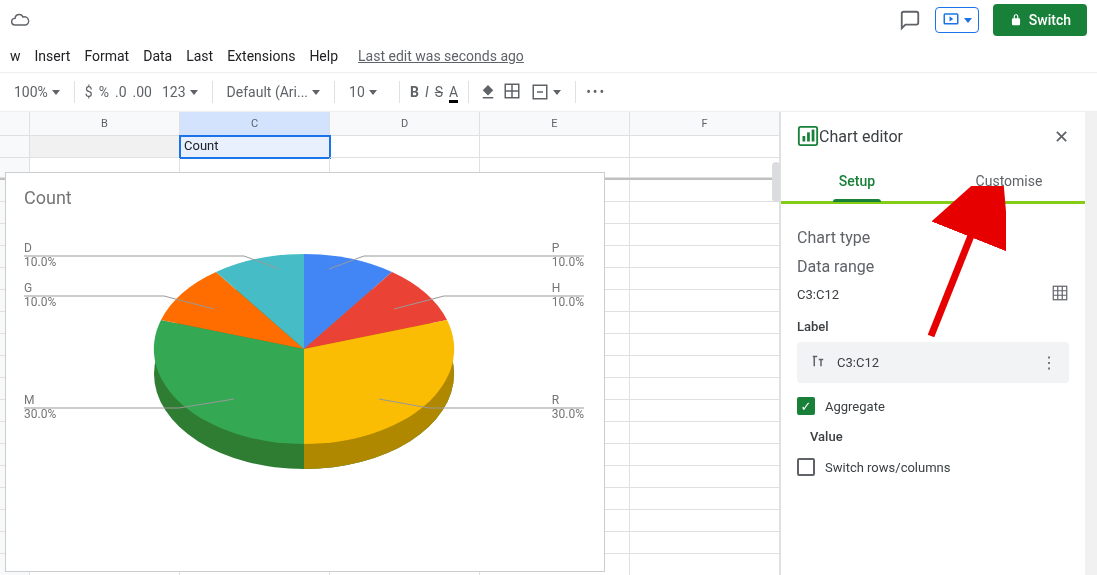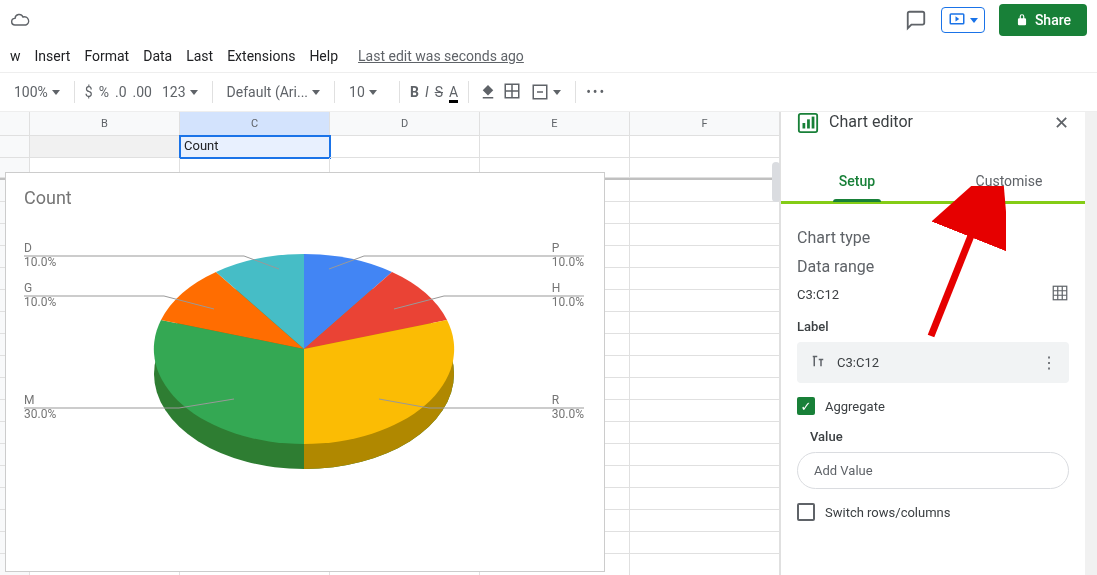--- a/index.html
+++ b/index.html
@@ -50,21 +50,21 @@
 
   
   .chart-box { position:absolute; left:5px; top:60px; width:600px; height:400px; background:#fff; border:1px solid #ccc; padding:14px 18px; }
   .chart-title{ font-size:18px; color:#757575; margin-bottom:16px;}
   .pie-wrap{ position:relative; width:560px; height:300px;}
   .pie-svg{ position:absolute; left:125px; top:0;}
   .lbl{position:absolute; font-size:12px; color:#757575; line-height:1.15;}
   .lbl .pct{display:block;}
 
   
-  .sp-head{display:flex;gap:10px;height:48px;padding:0 16px;}
+  .sp-head{display:flex;align-items:center;height:48px;padding:0 16px;}
   .sp-head .logo{width:22px;height:22px;background:#fff;border:0;}
   .sp-title{font-size:16px;color:#3c4043;}
   .sp-close{margin-left:auto;color:#5f6368;font-size:18px;}
   .sp-tabs{display:flex;height:44px;border-bottom:3px solid #84cc16;}
   .sp-tab{flex:1;display:flex;align-items:center;justify-content:center;font-size:14px;color:#5f6368;position:relative;}
   .sp-tab.active{color:#188038;font-weight:500;}
   .sp-tab.active::after{content:'';position:absolute;bottom:-1px;left:calc(50% - 24px);width:48px;height:3px;background:#188038;border-radius:3px 3px 0 0;}
 
   .sp-body{ padding:14px 16px 0; font-size:13px; color:#3c4043; overflow:auto; height:360px;}
   .field-lbl{font-size:16px;color:#5f6368;margin:10px 0 6px;}
@@ -107,21 +107,21 @@
       <svg viewBox="0 0 24 24" width="18" height="18" fill="none" stroke="#1a73e8" stroke-width="2">
           <rect x="3" y="4" width="18" height="13" rx="1"></rect>
           <path d="M10 14V7l5 3.5z" fill="#1a73e8" stroke="none"></path>
         </svg>
       <span class="caret" style="border-top-color:#1a73e8"></span>
     </span>
     <span class="share-btn">
       <svg class="lock-icon" viewBox="0 0 24 24" fill="#fff">
           <path d="M12 2a4 4 0 0 0-4 4v3H7a2 2 0 0 0-2 2v8a2 2 0 0 0 2 2h10a2 2 0 0 0 2-2v-8a2 2 0 0 0-2-2h-1V6a4 4 0 0 0-4-4zm-2 4a2 2 0 1 1 4 0v3h-4V6z"></path>
         </svg>
-      <span>Share</span>
+      <span>Switch</span>
     </span>
   </div>
 </div>
 
 <div class="menubar">
   <span class="menuitem">w</span>
   <span class="menuitem">Insert</span>
   <span class="menuitem">Format</span>
   <span class="menuitem">Data</span>
   <span class="menuitem">Last</span>
@@ -460,21 +460,20 @@
         <span>C3:C12</span>
         <span class="actions">⋮</span>
       </div>
 
       <div class="checkrow">
         <span class="cb-checked">✓</span>
         <span>Aggregate</span>
       </div>
 
       <div style="font-weight:500;margin:10px 13px 8px">Value</div>
-      <div class="addvalue">Add Value</div>
 
       <div class="checkrow">
         <span class="cb-unchecked"></span>
         <span>Switch rows/columns</span>
       </div>
     </div>
 
     <svg class="arrow" style="left:135px;top:74px" width="90" height="160">
       <defs>
           <marker id="ah" markerWidth="12" markerHeight="12" refX="6" refY="6" orient="auto">

